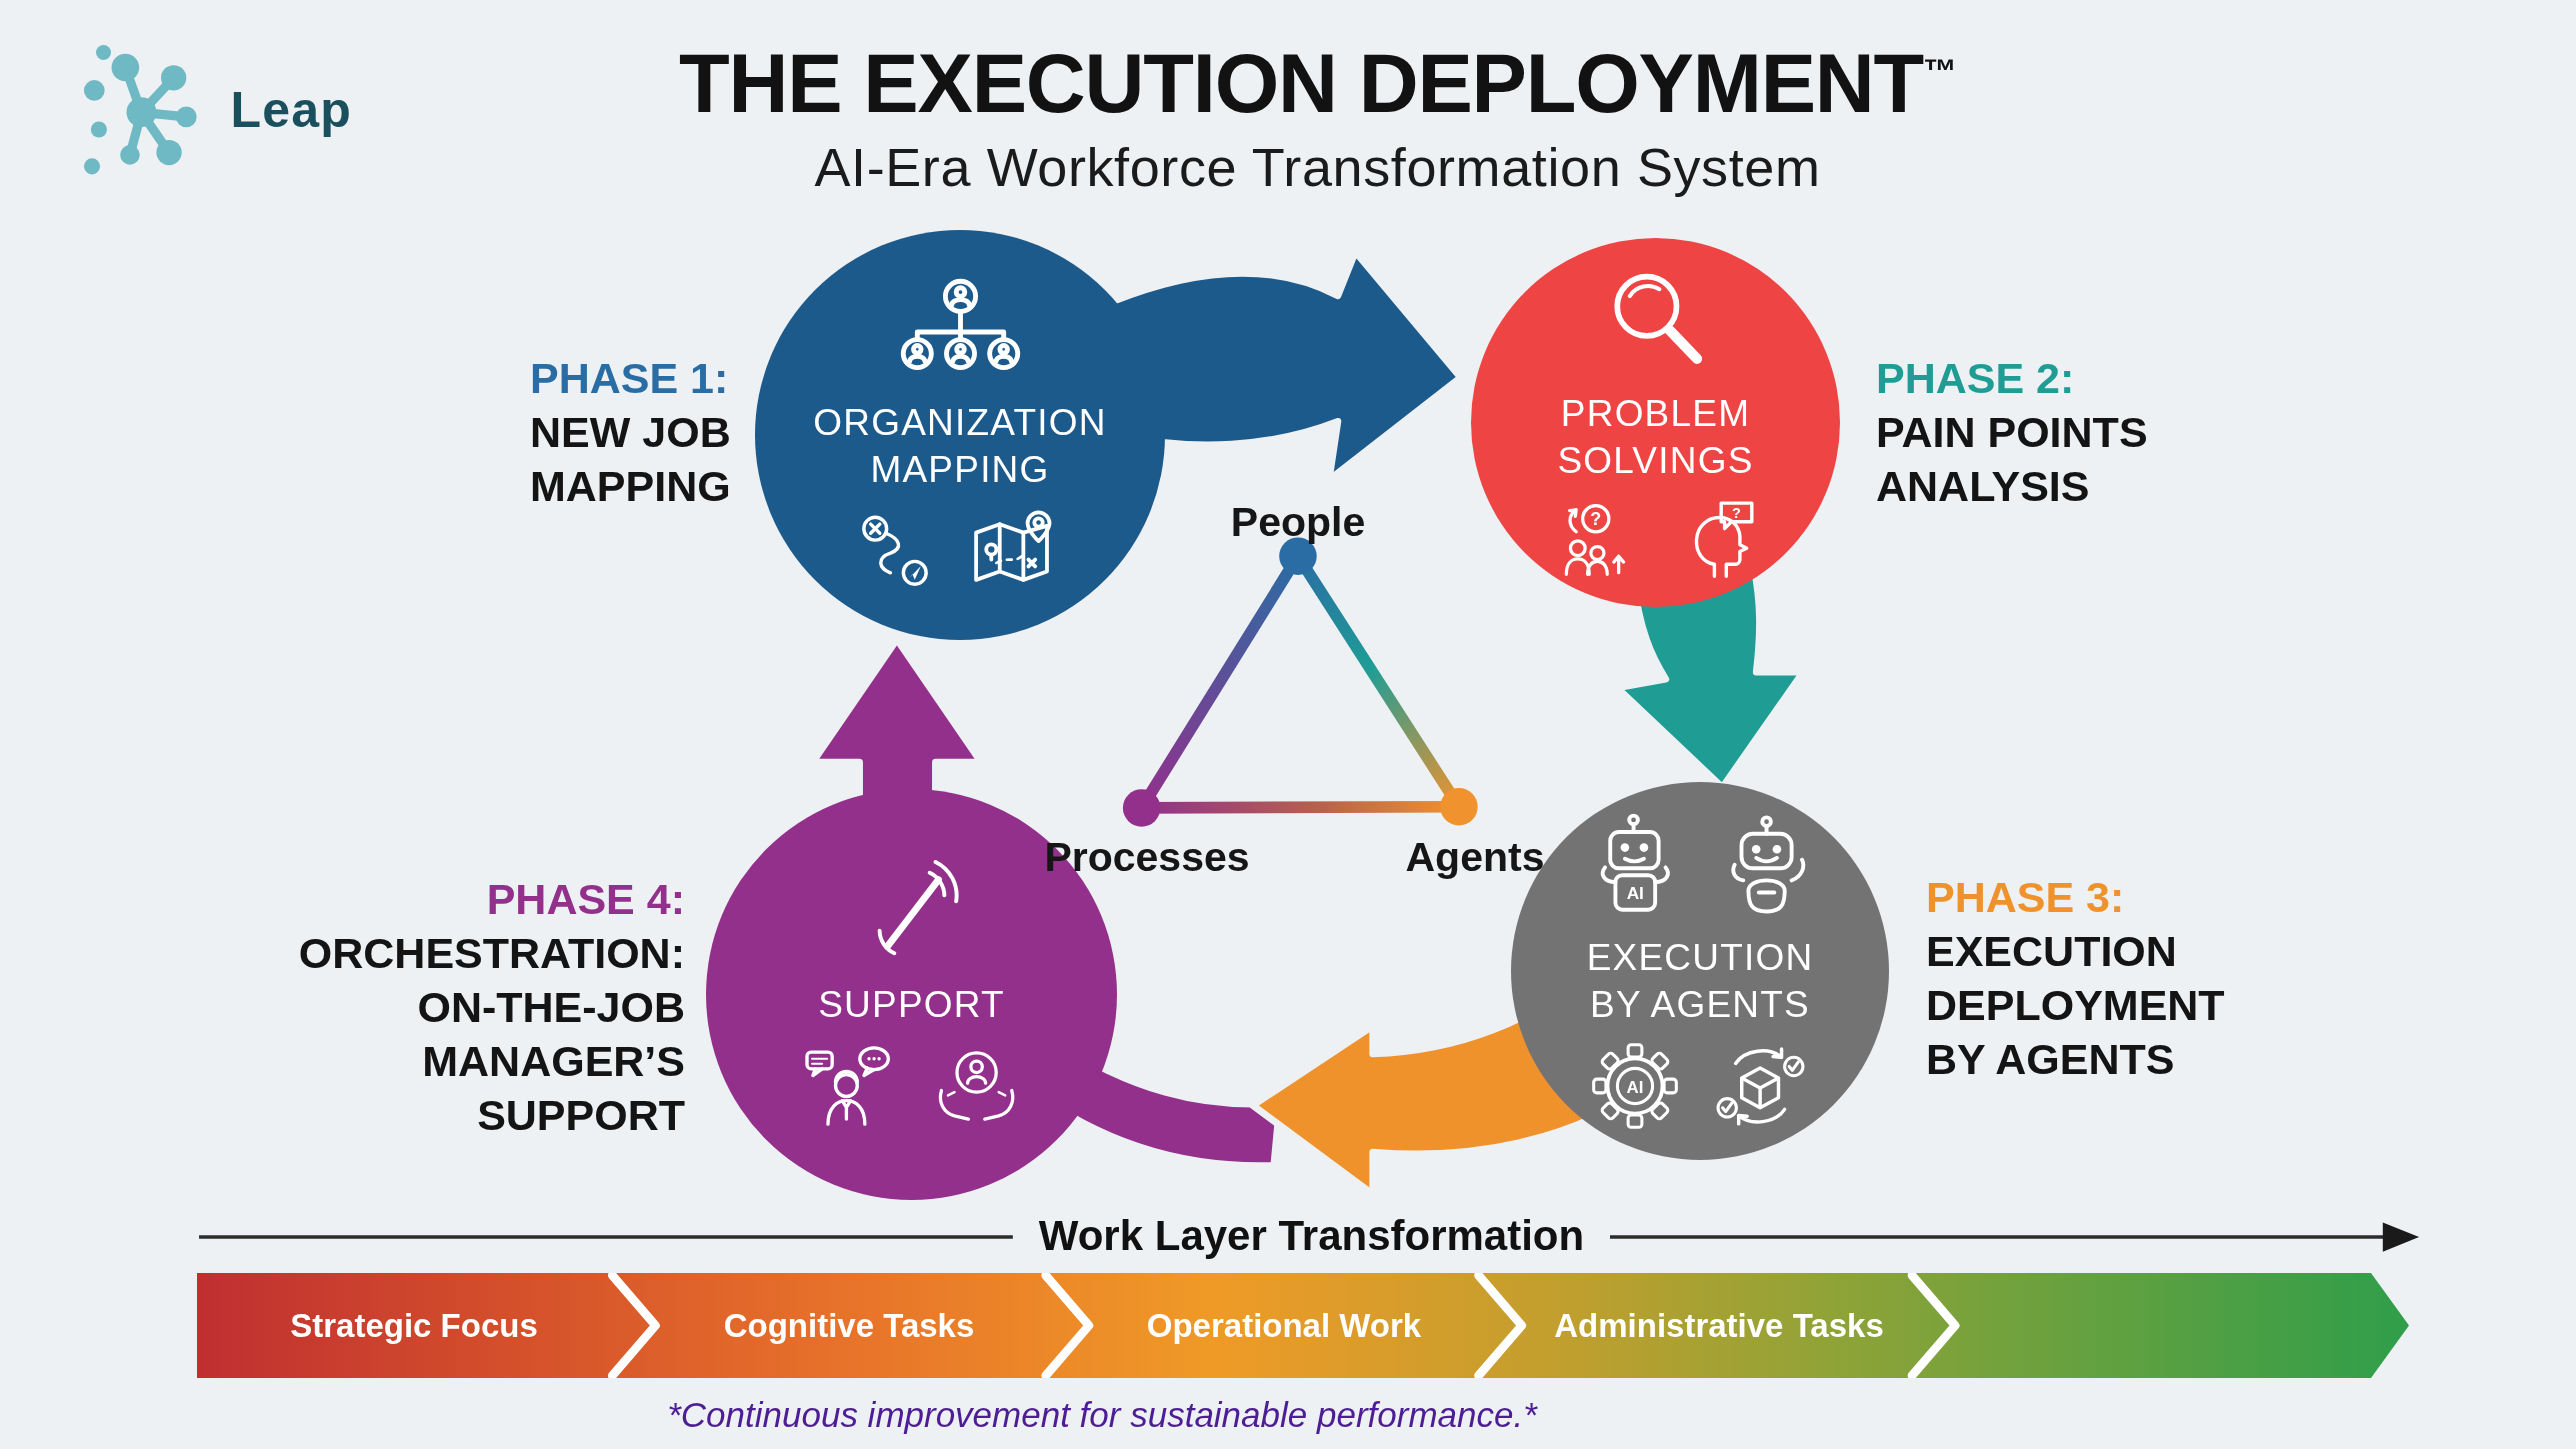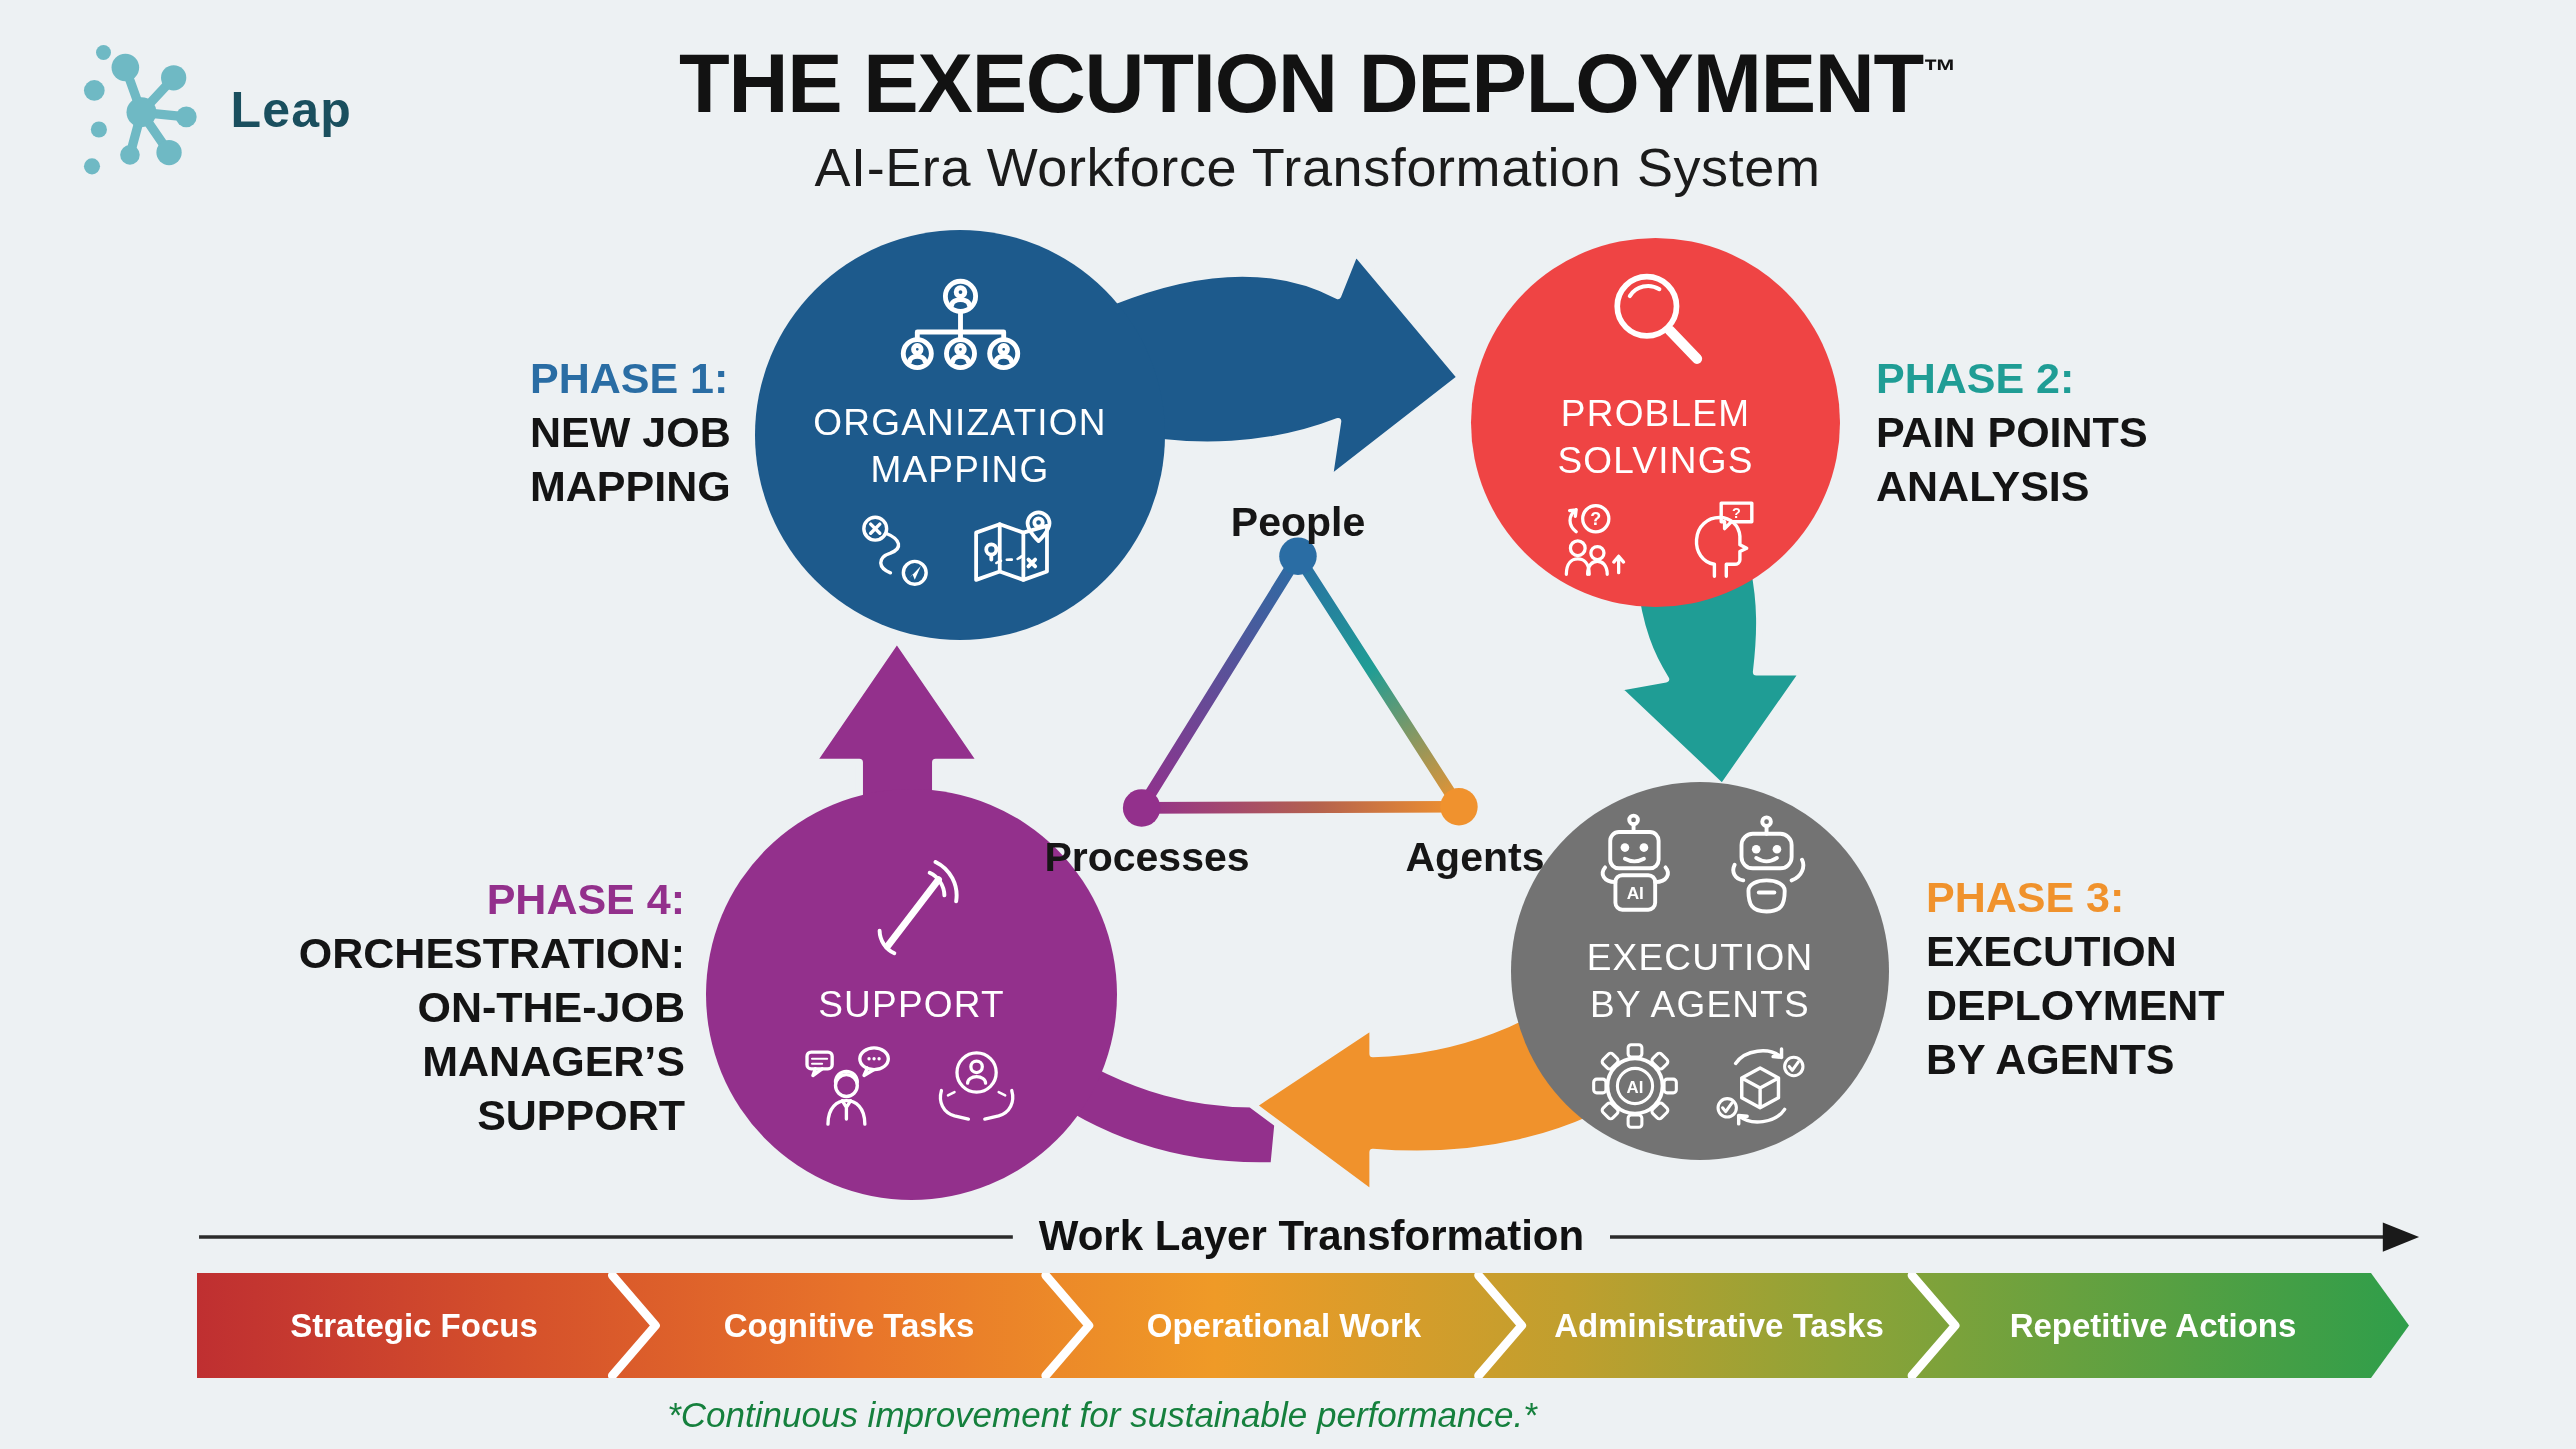--- a/index.html
+++ b/index.html
@@ -54,21 +54,21 @@
   .wl-bar{position:absolute;left:197px;top:1273px;width:2212px;height:105px;
           background:linear-gradient(90deg,#bf2f31 0%,#d44f2b 14%,#e8742a 30%,#ef9a27 46%,
                      #c09f2e 62%,#8fa337 74%,#2f9e4a 100%);
           clip-path:polygon(0 0,calc(100% - 38px) 0,100% 50%,calc(100% - 38px) 100%,0 100%);}
   .wl-seps{position:absolute;left:197px;top:1273px;width:2212px;height:105px;pointer-events:none;}
   .wl-label{position:absolute;top:1273px;height:105px;width:434px;display:flex;
             align-items:center;justify-content:center;font-size:33px;font-weight:700;color:#fff;}
   .s0{left:197px;}.s1{left:632px;}.s2{left:1067px;}.s3{left:1502px;}.s4{left:1936px;}
 
   .footer{position:absolute;left:0;top:1395px;width:2204px;text-align:center;
-          font-size:35px;font-style:italic;font-weight:500;color:#15803d;}
+          font-size:35px;font-style:italic;font-weight:500;color:#4c1d95;}
 
   .layer{position:absolute;left:0;top:0;pointer-events:none;}
 </style>
 </head>
 <body>
 
 <div class="canvas">
 
   <svg class="layer" width="2576" height="1449" viewBox="0 0 4400 2475">
     <defs>
@@ -345,17 +345,16 @@
       <polyline points="705,4 779,90 705,176"></polyline>
       <polyline points="1448,4 1522,90 1448,176"></polyline>
       <polyline points="2190,4 2264,90 2190,176"></polyline>
       <polyline points="2933,4 3007,90 2933,176"></polyline>
     </g>
   </svg>
   <div class="wl-label s0">Strategic Focus</div>
   <div class="wl-label s1">Cognitive Tasks</div>
   <div class="wl-label s2">Operational Work</div>
   <div class="wl-label s3">Administrative Tasks</div>
-  <div class="wl-label s4">Repetitive Actions</div>
 
   <div class="footer">*Continuous improvement for sustainable performance.*</div>
 </div>
 
 
 </body></html>

